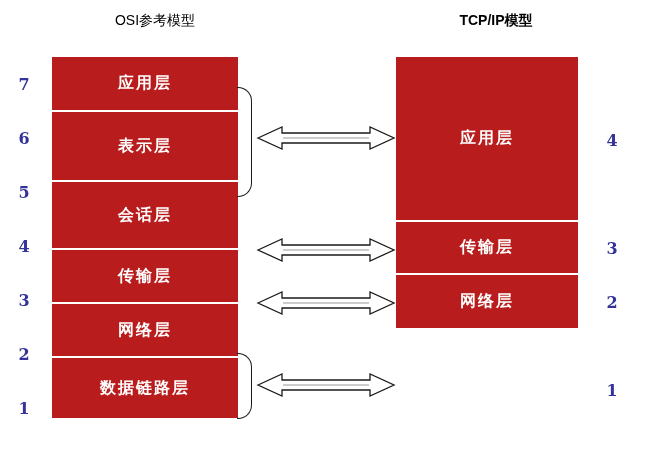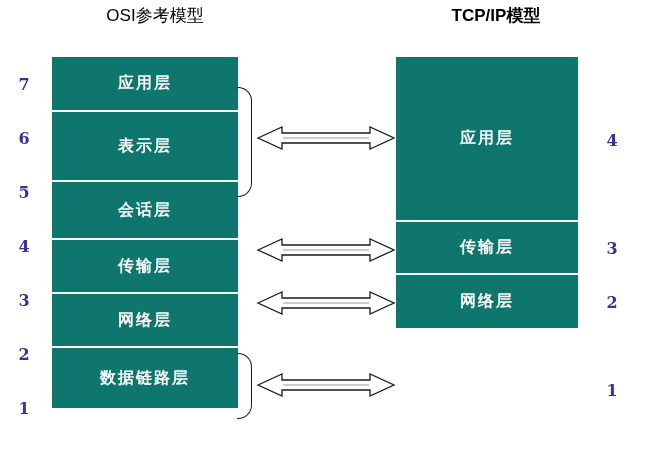--- a/index.html
+++ b/index.html
@@ -12,22 +12,22 @@
     width: 648px;
     height: 473px;
     background: #ffffff;
     overflow: hidden;
     font-family: "Liberation Sans", "DejaVu Sans", sans-serif;
   }
 
   
   .title {
     position: absolute;
-    top: 4px;
-    font-size: 17px;
+    top: 12px;
+    font-size: 14px;
     font-weight: 400;
     color: #000000;
     letter-spacing: 0px;
     white-space: nowrap;
     text-align: center;
     font-family: "Liberation Sans", "DejaVu Sans", sans-serif;
   }
   #title-osi  { left: 55px;  width: 200px; }
   #title-tcp  { left: 396px; width: 200px; font-weight: bold; }
 
@@ -43,21 +43,21 @@
     width: 186px;
     height: 380px;
   }
   #stack-tcp {
     left: 396px;
     top: 57px;
     width: 182px;
     height: 380px;
   }
   .layer {
-    background: #0f766e;
+    background: #b91c1c;
     color: #ffffff;
     display: flex;
     align-items: center;
     justify-content: center;
     font-family: "DejaVu Serif", "Liberation Serif", serif;
     font-weight: 700;
     font-size: 16px;
     letter-spacing: 2px;
     box-sizing: border-box;
     border-bottom: 2px solid #ffffff;
@@ -109,21 +109,21 @@
   <div class="num num-left" style="top:131px">6</div>
   <div class="num num-left" style="top:185px">5</div>
   <div class="num num-left" style="top:239px">4</div>
   <div class="num num-left" style="top:293px">3</div>
   <div class="num num-left" style="top:347px">2</div>
   <div class="num num-left" style="top:401px">1</div>
 
   <div class="stack" id="stack-osi">
     <div class="layer" style="height:55px">应用层</div>
     <div class="layer" style="height:70px">表示层</div>
-    <div class="layer" style="height:58px">会话层</div>
+    <div class="layer" style="height:68px">会话层</div>
     <div class="layer" style="height:54px">传输层</div>
     <div class="layer" style="height:54px">网络层</div>
     <div class="layer" style="height:60px">数据链路层</div>
   </div>
 
   <div class="stack" id="stack-tcp">
     <div class="layer" style="height:165px">应用层</div>
     <div class="layer" style="height:53px">传输层</div>
     <div class="layer" style="height:53px">网络层</div>
   </div>

